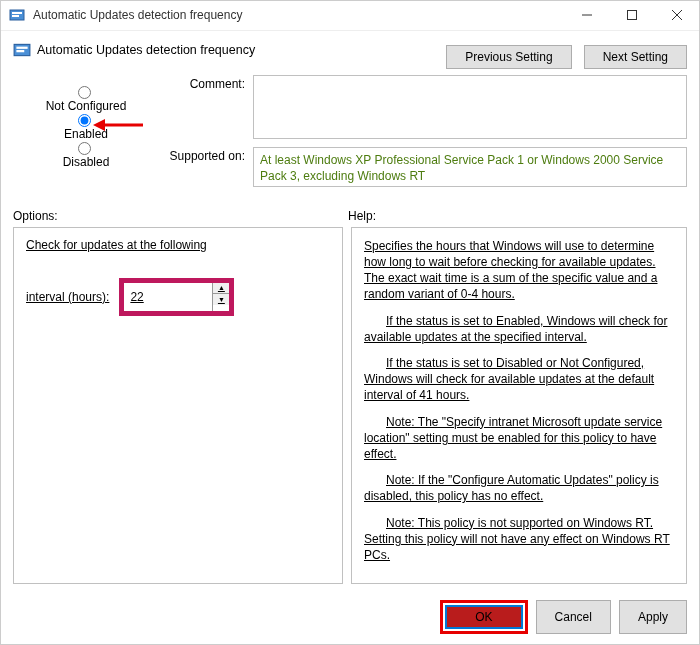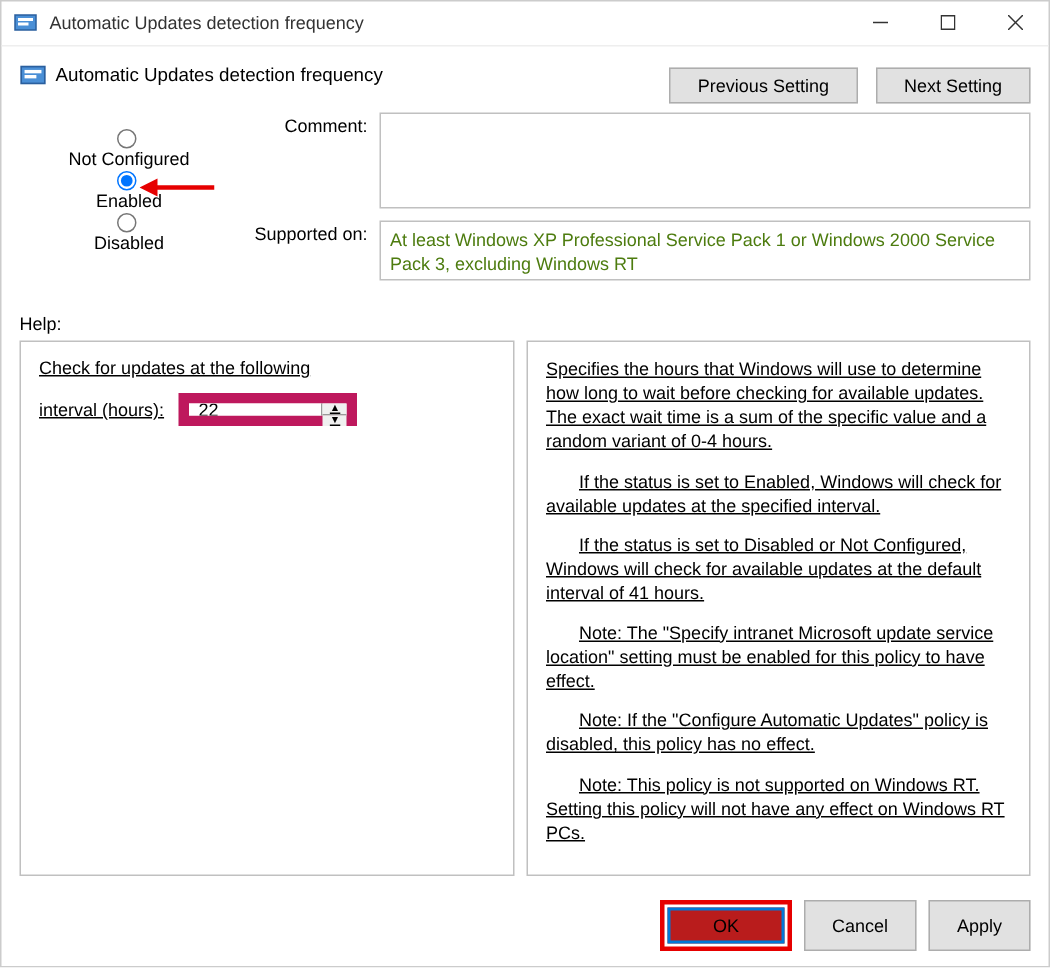--- a/index.html
+++ b/index.html
@@ -65,21 +65,21 @@
 .panes { display: flex; gap: 8px; flex: 1; min-height: 310px; text-decoration: underline; }
 .pane {
   border: 1px solid #c0c0c0; padding: 10px 12px; overflow-y: auto;
 }
 .pane-left { width: 330px; }
 .pane-right { flex: 1; line-height: 1.35; }
 .pane-right p { margin: 0 0 10px 0; }
 .pane-right p.indent { text-indent: 22px; }
 .opt-row { display: flex; align-items: center; margin-top: 6px; }
 .num-input {
-  display: inline-flex; border: 7px solid #be185d; height: 22px; margin-left: 10px;
+  display: inline-flex; border: 5px solid #be185d; height: 38px; margin-left: 10px;
 }
 .num-input input {
   width: 88px; border: none; padding: 2px 6px; font-family: inherit; font-size: 12px;
 }
 .spin { display: flex; flex-direction: column; border-left: 1px solid #999; }
 .spinbtn { width: 16px; height: 11px; background: #f0f0f0; border: none; font-size: 7px; line-height: 7px; padding: 0;}
 .spinbtn:first-child { border-bottom: 1px solid #999; }
 .bottom-bar {
   display: flex; justify-content: flex-end; gap: 8px;
   padding: 8px 12px 10px 12px;
@@ -160,27 +160,28 @@
           <textarea class="inset comment-box" style=""></textarea>
         </div>
         <div class="form-line">
           <div class="form-label">Supported on:</div>
           <div class="inset supported-box">At least Windows XP Professional Service Pack 1 or Windows 2000 Service Pack 3, excluding Windows RT</div>
         </div>
       </div>
     </div>
 
     <div class="section-headers">
+      <div class="col-left">Options:</div>
       <div>Help:</div>
     </div>
 
     <div class="panes">
       <div class="pane pane-left">
         <div>Check for updates at the following</div>
-        <div class="opt-row" style="margin-top:10px">
+        <div class="opt-row" style="margin-top:26px">
           <span>interval (hours):</span>
           <span class="num-input">
             <input type="text" value="22" style="">
             <span class="spin">
               <button class="spinbtn">▲</button>
               <button class="spinbtn">▼</button>
             </span>
           </span>
         </div>
       </div>

